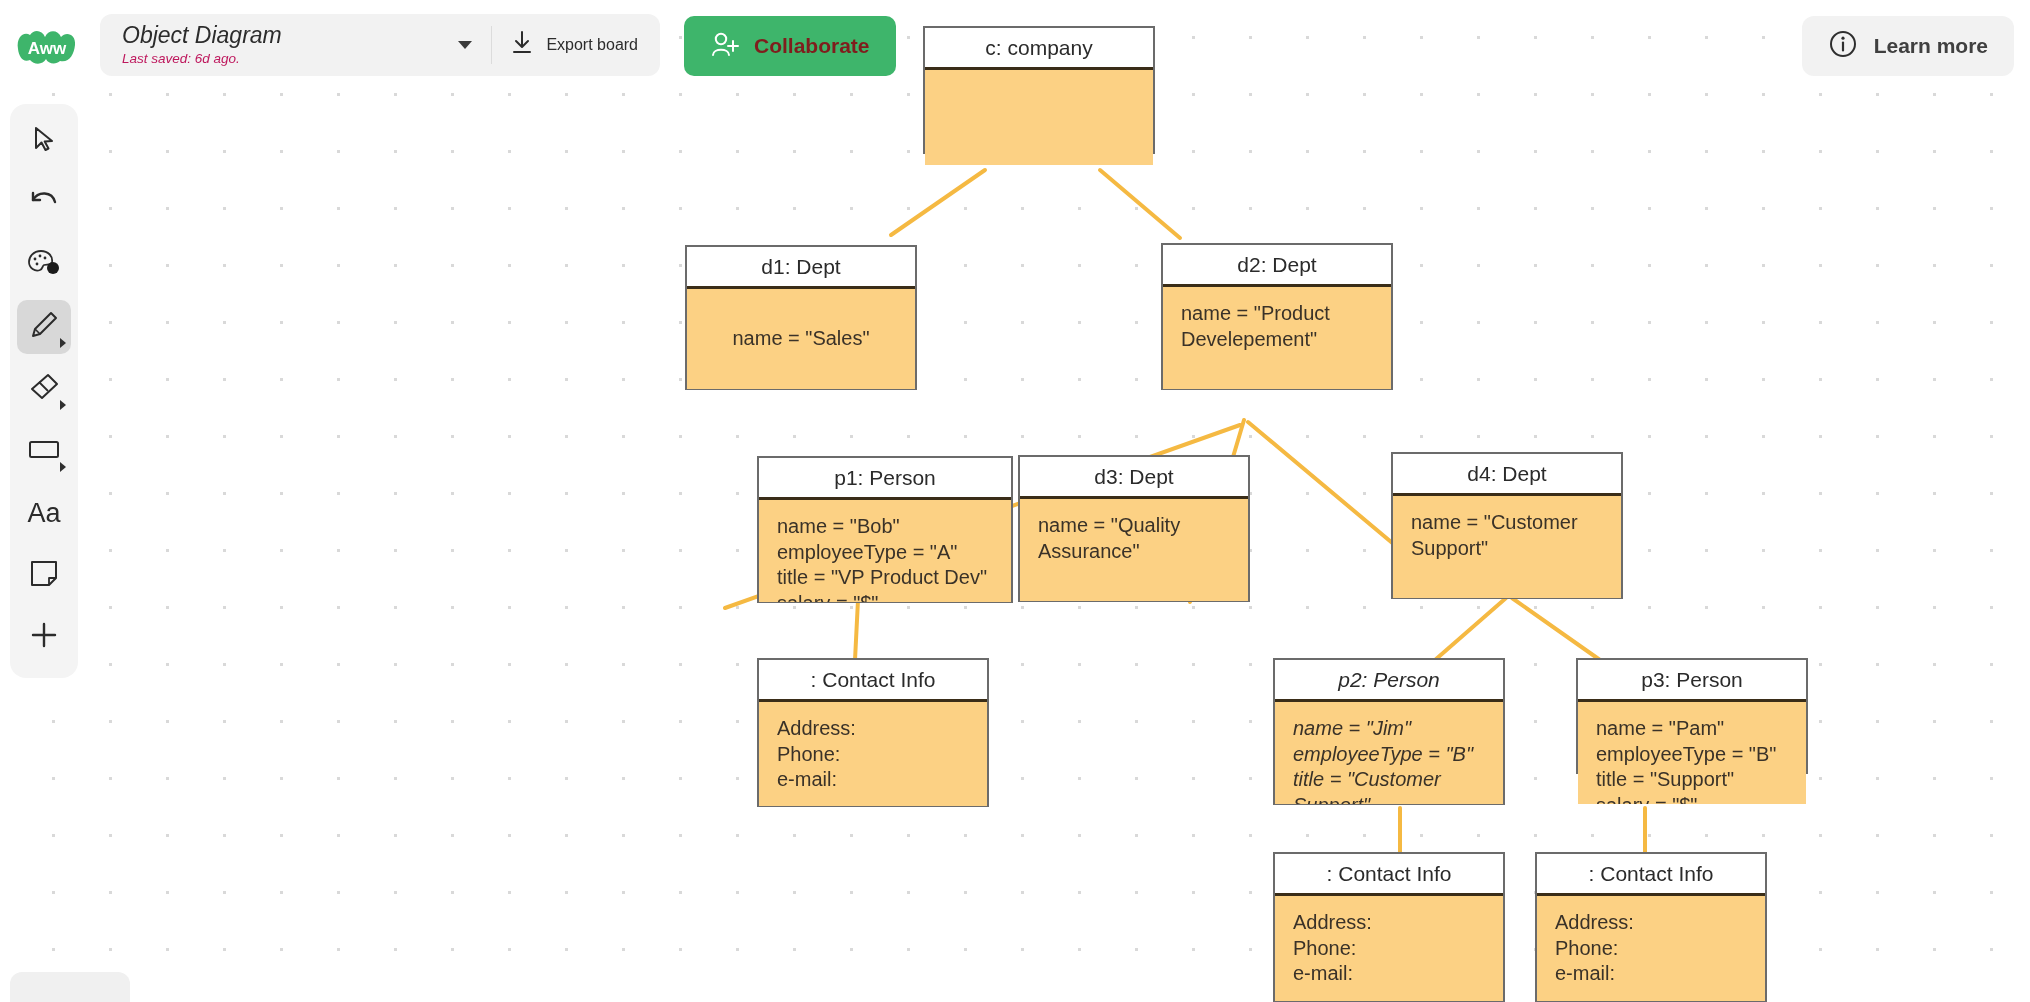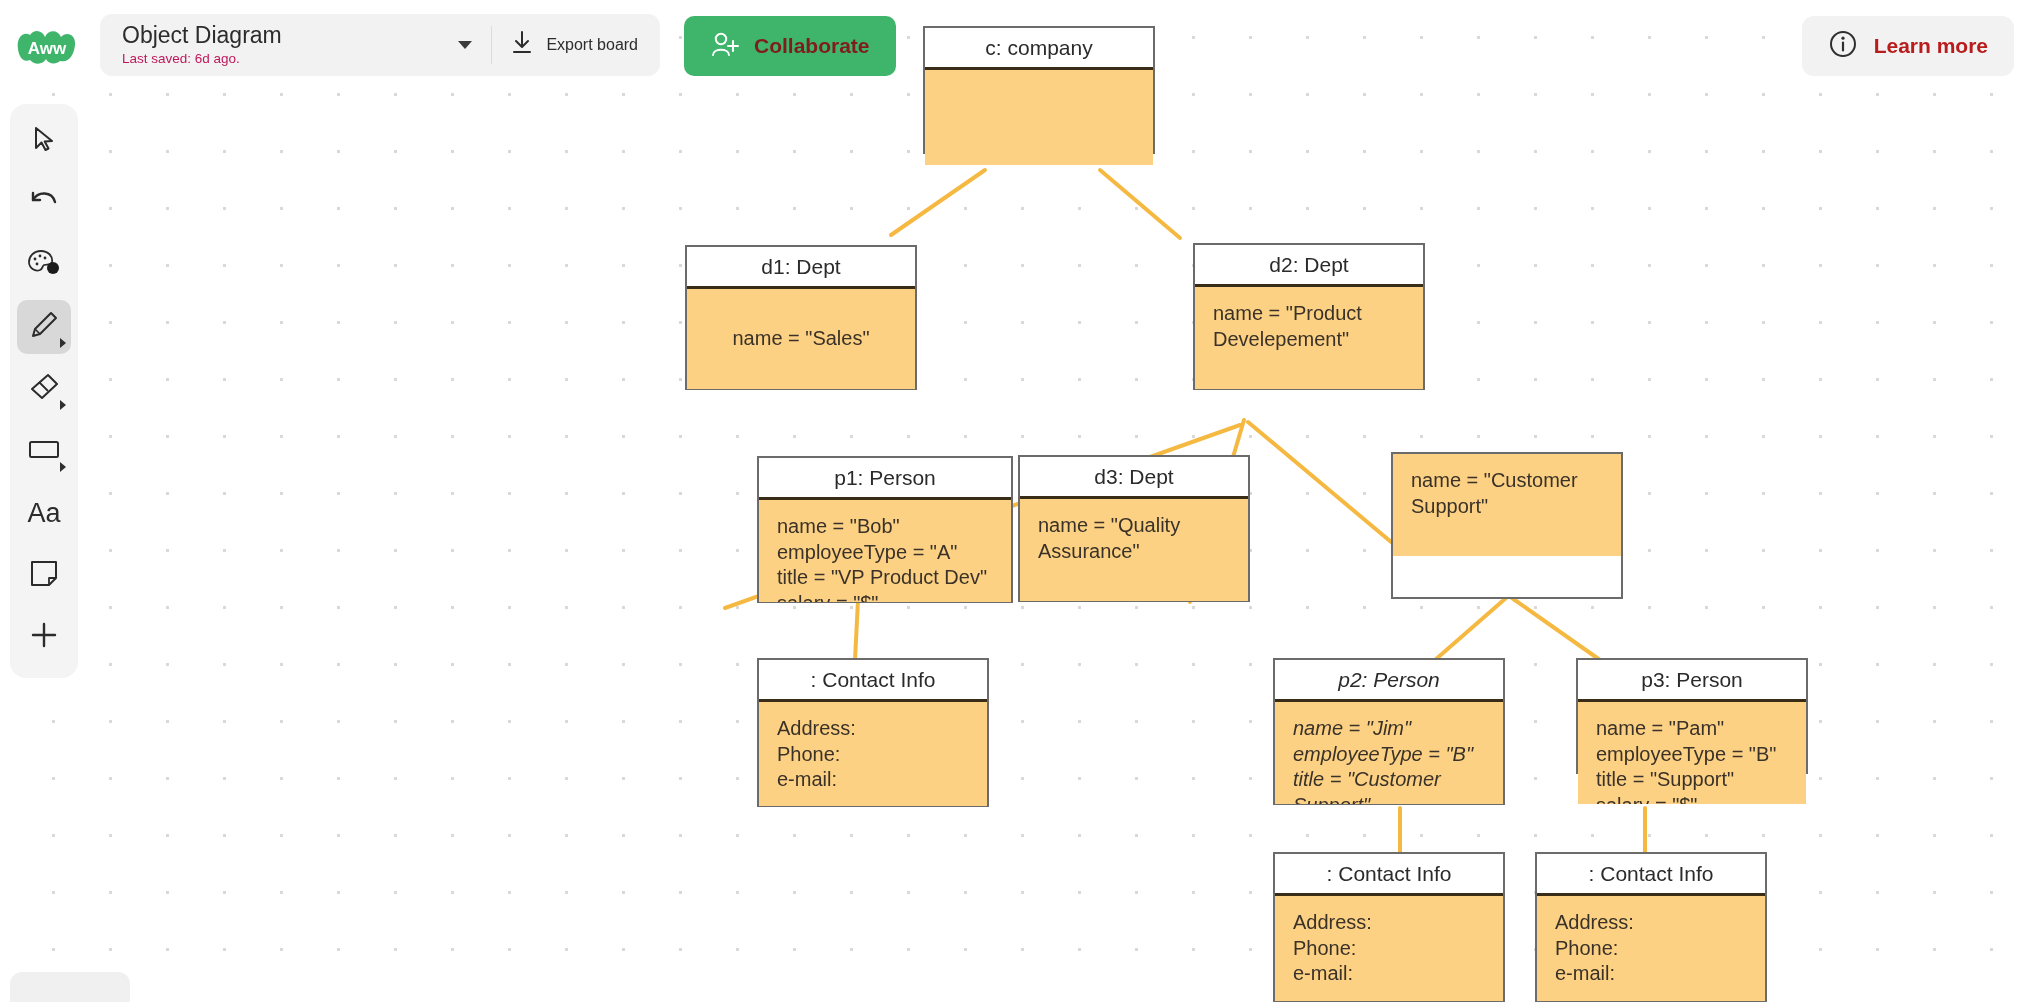--- a/index.html
+++ b/index.html
@@ -34,21 +34,21 @@
   }
   .logo svg { display: block; }
 
   .titlecard {
     position: absolute; left: 100px; top: 14px;
     width: 560px; height: 62px;
     background: #f2f2f2;
     border-radius: 12px;
     display: flex; align-items: center;
   }
-  .title-block { padding-left: 22px; flex: 1; min-width: 0; }
+  .title-block { padding-left: 22px; flex: 1; min-width: 0; font-style: italic; }
   .board-title {
     font-size: 23px; color: #2c2c2c; line-height: 26px;
     white-space: nowrap; overflow: hidden; text-overflow: ellipsis;
   }
   .board-sub { font-size: 13.5px; color: #be185d; line-height: 18px; margin-top: 2px; }
   .caret-btn {
     width: 40px; height: 40px; display: flex; align-items: center; justify-content: center;
     cursor: pointer; flex: 0 0 auto;
   }
   .caret-btn .tri {
@@ -70,21 +70,21 @@
     display: flex; align-items: center; gap: 14px; cursor: pointer;
   }
   .collab-label { color: #7f1d1d; font-size: 21px; font-weight: bold; white-space: nowrap; }
 
   .learn-btn {
     position: absolute; right: 16px; top: 16px;
     height: 60px; padding: 0 26px;
     background: #f2f2f2; border-radius: 12px;
     display: flex; align-items: center; gap: 16px; cursor: pointer;
   }
-  .learn-label { font-size: 21px; color: #b91c1c; font-weight: bold; white-space: nowrap; }
+  .learn-label { font-size: 21px; color: #404040; font-weight: bold; white-space: nowrap; }
 
   
   #toolbar {
     position: absolute; left: 10px; top: 104px;
     width: 68px; padding: 10px 0 14px 0;
     background: #f4f4f4; border-radius: 16px;
     display: flex; flex-direction: column; align-items: center; gap: 8px;
     z-index: 35;
   }
   .tool {
@@ -163,38 +163,39 @@
       </svg>
     <div id="nodes-host">
         <div class="node" style="left: 923px; top: 26px; width: 232px; height: 128px; border-color: rgb(107, 107, 107);">
           <div class="hdr">c: company</div>
           <div class="body" style="background: rgb(252, 209, 132); height: 95px;"></div>
         </div>
         <div class="node" style="left: 685px; top: 245px; width: 232px; height: 145px; border-color: rgb(107, 107, 107);">
           <div class="hdr">d1: Dept</div>
           <div class="body center" style="background: rgb(252, 209, 132); height: 100px;">name = "Sales"</div>
         </div>
-        <div class="node" style="left: 1193px; top: 243px; width: 232px; height: 147px; border-color: rgb(107, 107, 107);">
+        <div class="node" style="left: 1161px; top: 243px; width: 232px; height: 147px; border-color: rgb(107, 107, 107);">
           <div class="hdr">d2: Dept</div>
           <div class="body" style="background: rgb(252, 209, 132); height: 102px;">name = "Product
 Develepement"</div>
         </div>
         <div class="node" style="left: 757px; top: 456px; width: 256px; height: 147px; border-color: rgb(107, 107, 107);">
           <div class="hdr">p1: Person</div>
           <div class="body" style="background: rgb(252, 209, 132); height: 102px;">name = "Bob"
 employeeType = "A"
 title = "VP Product Dev"
 salary = "$"</div>
         </div>
         <div class="node" style="left: 1018px; top: 455px; width: 232px; height: 147px; border-color: rgb(107, 107, 107);">
           <div class="hdr">d3: Dept</div>
           <div class="body" style="background: rgb(252, 209, 132); height: 102px;">name = "Quality
 Assurance"</div>
         </div>
         <div class="node" style="left: 1391px; top: 452px; width: 232px; height: 147px; border-color: rgb(107, 107, 107);">
+          <div class="hdr">d4: Dept</div>
           <div class="body" style="background: rgb(252, 209, 132); height: 102px;">name = "Customer
 Support"</div>
         </div>
         <div class="node" style="left: 757px; top: 658px; width: 232px; height: 149px; border-color: rgb(107, 107, 107);">
           <div class="hdr">: Contact Info</div>
           <div class="body" style="background: rgb(252, 209, 132); height: 104px;">Address:
 Phone:
 e-mail:</div>
         </div>
         <div class="node" style="left: 1273px; top: 658px; width: 232px; height: 147px; border-color: rgb(107, 107, 107); font-style: italic;">

